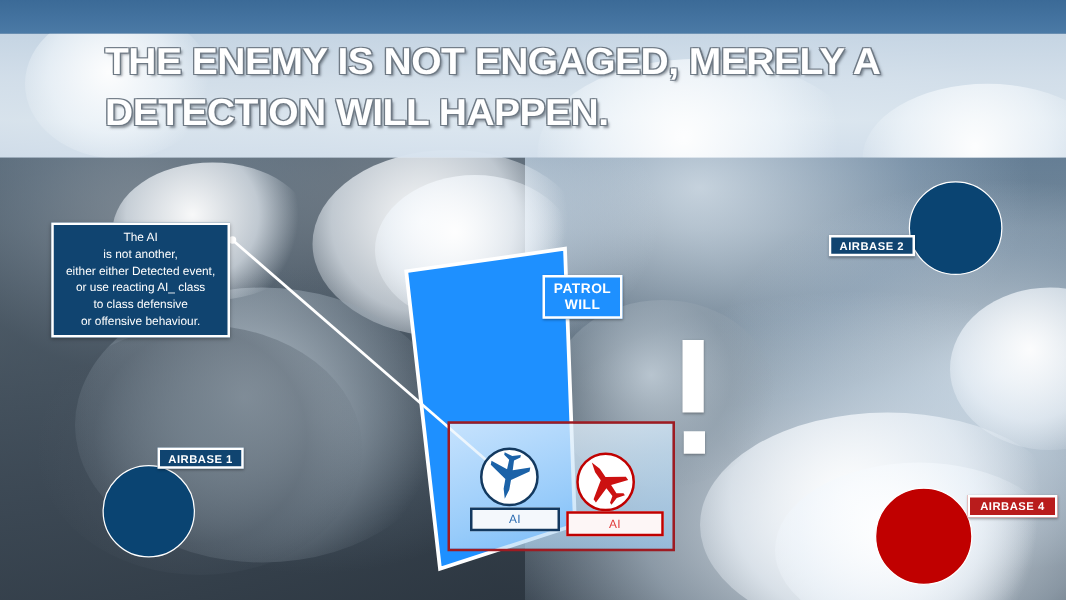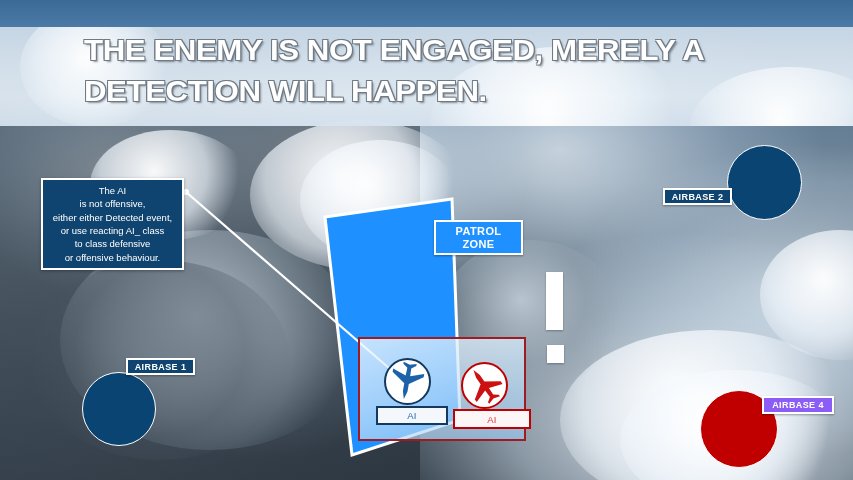--- a/index.html
+++ b/index.html
@@ -72,31 +72,31 @@
   #leader{position:absolute;left:0;top:0;width:853px;height:480px;overflow:visible;}
 
   
   .label{
     position:absolute;box-sizing:border-box;display:flex;
     align-items:center;justify-content:center;text-align:center;
     font-weight:bold;letter-spacing:.4px;
     box-shadow:0 1px 2px rgba(0,0,0,.35);
   }
   .label-blue{background:#104470;border:2px solid #ffffff;color:#ffffff;font-size:9px;}
-  .label-red{background:#8b5cf6;border:2px solid #ffffff;color:#ffffff;font-size:9px;}
+  .label-red{background:#b91c1c;border:2px solid #ffffff;color:#ffffff;font-size:9px;margin-left:12px;}
   .label-cyan{background:#1e90ff;border:2px solid #ffffff;color:#ffffff;font-size:11px;line-height:13px;}
 
   
   .base{position:absolute;border-radius:50%;border:1.5px solid #ffffff;box-sizing:border-box;}
   .base-blue{background:#0a4472;}
   .base-red{background:#c00000;}
 
   
   #detectpanel{
-    position:absolute;left:358px;top:337px;width:168px;height:104px;
+    position:absolute;left:358px;top:337px;width:182px;height:104px;
     border:2px solid #9e1b22;box-sizing:border-box;
     background:linear-gradient(160deg, rgba(240,247,253,.80) 0%, rgba(198,226,248,.72) 55%, rgba(150,200,242,.62) 100%);
   }
   .jet-badge{position:absolute;border-radius:50%;box-sizing:border-box;background:#ffffff;}
   .jet-blue{border:2.5px solid #13395f;}
   .jet-red{border:2.5px solid #c00000;}
   .jet-badge svg{display:block;}
   .ai-chip{
     position:absolute;box-sizing:border-box;display:flex;align-items:center;justify-content:center;
     background:#f4f8fc;font-size:9.5px;font-weight:normal;letter-spacing:.3px;
@@ -142,30 +142,30 @@
     </svg>
   </div>
 
   <svg id="leader">
     <line x1="186" y1="192" x2="405" y2="382" stroke="#ffffff" stroke-width="2.2"></line>
     <circle cx="186" cy="192" r="3" fill="#ffffff"></circle>
   </svg>
 
   <div id="infobox">
     <div>The AI</div>
-    <div>is not offensive,</div>
+    <div>is not another,</div>
     <div>either either Detected event,</div>
     <div>or use reacting AI_ class</div>
     <div>to class defensive</div>
     <div>or offensive behaviour.</div>
   </div>
 
-  <div class="label label-cyan" style="left:434px;top:220px;width:89px;height:35px;flex-direction:column;">
+  <div class="label label-cyan" style="left:434px;top:220px;width:64px;height:35px;flex-direction:column;">
     <span>PATROL</span>
-    <span>ZONE</span>
+    <span>WILL</span>
   </div>
 
   <div class="base base-blue" style="left:727px;top:145px;width:75px;height:75px;"></div>
   <div class="label label-blue" style="left:663px;top:188px;width:69px;height:17px;">AIRBASE 2</div>
 
   <div class="base base-blue" style="left:82px;top:372px;width:74px;height:74px;"></div>
   <div class="label label-blue" style="left:126px;top:358px;width:69px;height:17px;">AIRBASE 1</div>
 
   <div class="base base-red" style="left:700px;top:390px;width:78px;height:78px;"></div>
   <div class="label label-red" style="left:762px;top:396px;width:72px;height:18px;">AIRBASE 4</div>

